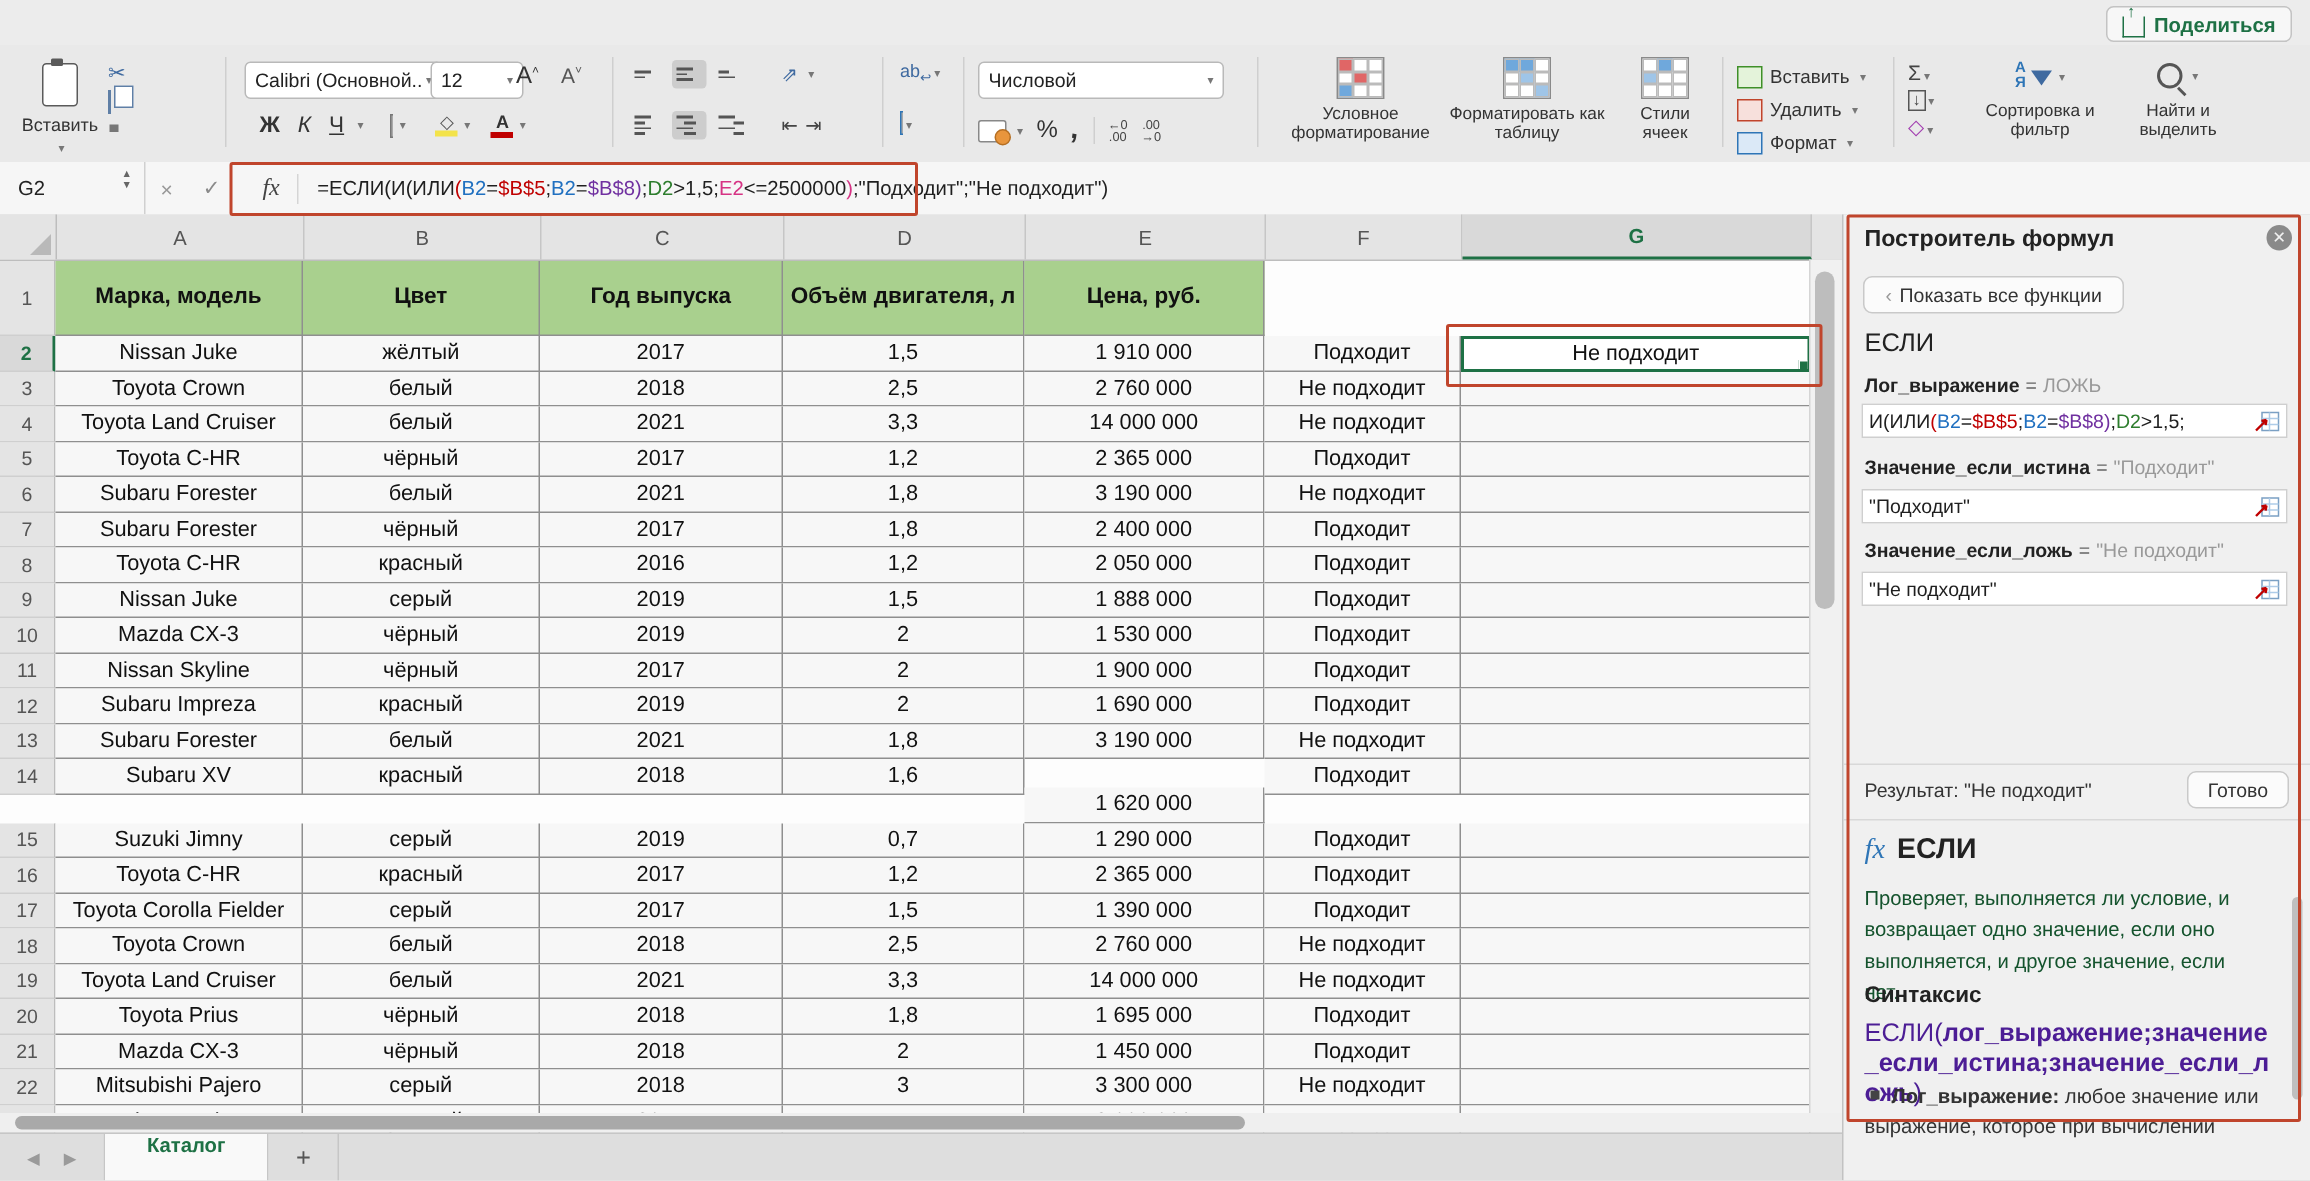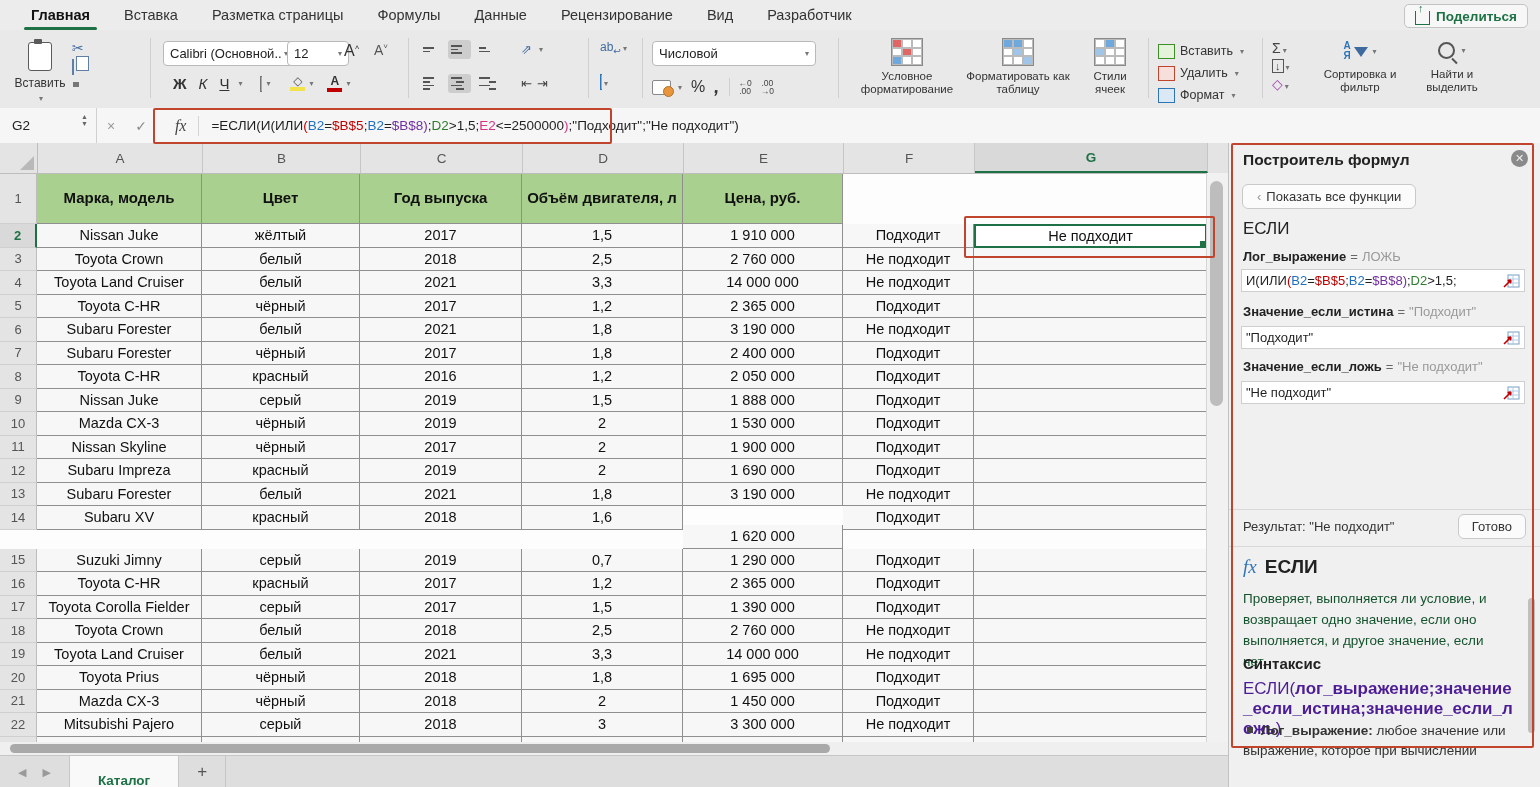--- a/index.html
+++ b/index.html
@@ -84,21 +84,21 @@
         display:flex;align-items:center;justify-content:center;padding:0 3px;white-space:normal;}
   .selcell{background:#fff;border:2.5px solid #1e7145 !important;position:relative;}
   .selcell::after{content:"";position:absolute;right:-3px;bottom:-3px;width:7px;height:7px;background:#1e7145;border:1px solid #fff;}
   .vscroll{position:absolute;right:0;top:30px;bottom:0;width:21px;background:#f1f1f1;border-left:1px solid #d5d5d5;}
   .vthumb{position:absolute;left:3px;width:13px;border-radius:7px;background:#bdbdbd;}
   
   .hscrollrow{position:absolute;left:0;top:742px;width:1228px;height:13px;background:#efefef;}
   .hthumb{position:absolute;left:10px;top:2px;height:9px;width:820px;border-radius:5px;background:#a9a9a9;}
   .sheetbar{position:absolute;left:0;top:755px;width:1228px;height:32px;background:#dedede;border-top:1px solid #c6c6c6;display:flex;align-items:stretch;}
   .snav{display:flex;align-items:center;gap:16px;padding:0 18px;color:#9a9a9a;font-size:11px;}
-  .stab{background:#f9f9f9;display:flex;align-items:flex-end;padding:0 28px;font-size:13.5px;font-weight:700;color:#1e7145;border-right:1px solid #c6c6c6;border-left:1px solid #c6c6c6;}
+  .stab{background:#f9f9f9;display:flex;align-items:flex-start;padding:0 28px;font-size:13.5px;font-weight:700;color:#1e7145;border-right:1px solid #c6c6c6;border-left:1px solid #c6c6c6;}
   .stab-add{display:flex;align-items:center;padding:0 18px;font-size:17px;color:#555;border-right:1px solid #c6c6c6;}
   
   .panel{position:absolute;left:1228px;top:143px;width:312px;height:644px;background:#f0f0f0;border-left:1px solid #c2c2c2;box-sizing:border-box;}
   .p-title{position:absolute;left:14px;top:8px;font-size:15.5px;font-weight:600;color:#222;}
   .p-close{position:absolute;right:12px;top:7px;width:17px;height:17px;border-radius:50%;background:#8a8a8a;color:#f0f0f0;
      display:flex;align-items:center;justify-content:center;font-size:11px;}
   .p-showall{position:absolute;left:13px;top:41px;height:23px;padding:0 14px;background:#fbfbfb;border:1px solid #c9c9c9;border-radius:6px;
      display:flex;align-items:center;font-size:13px;color:#333;gap:5px;}
   .p-func{position:absolute;left:14px;top:76px;font-size:17px;color:#222;}
   .arg-label{position:absolute;left:14px;font-size:13px;color:#222;}
@@ -125,30 +125,20 @@
   
   .ann{position:absolute;border:2.5px solid #c0452c;border-radius:2px;pointer-events:none;}
   
 </style>
 </head>
 <body>
 
 <div id="app">
 
   <div class="tabbar">
-    <div class="tabs">
-        <div class="tab active">Главная</div>
-        <div class="tab">Вставка</div>
-        <div class="tab">Разметка страницы</div>
-        <div class="tab">Формулы</div>
-        <div class="tab">Данные</div>
-        <div class="tab">Рецензирование</div>
-        <div class="tab">Вид</div>
-        <div class="tab">Разработчик</div>
-      </div>
     <div class="share-btn">
       <span class="share-ic"></span>
       <span>Поделиться</span>
     </div>
   </div>
 
   <div class="ribbon">
 
     <div class="paste">
       <div class="clipb"></div>

